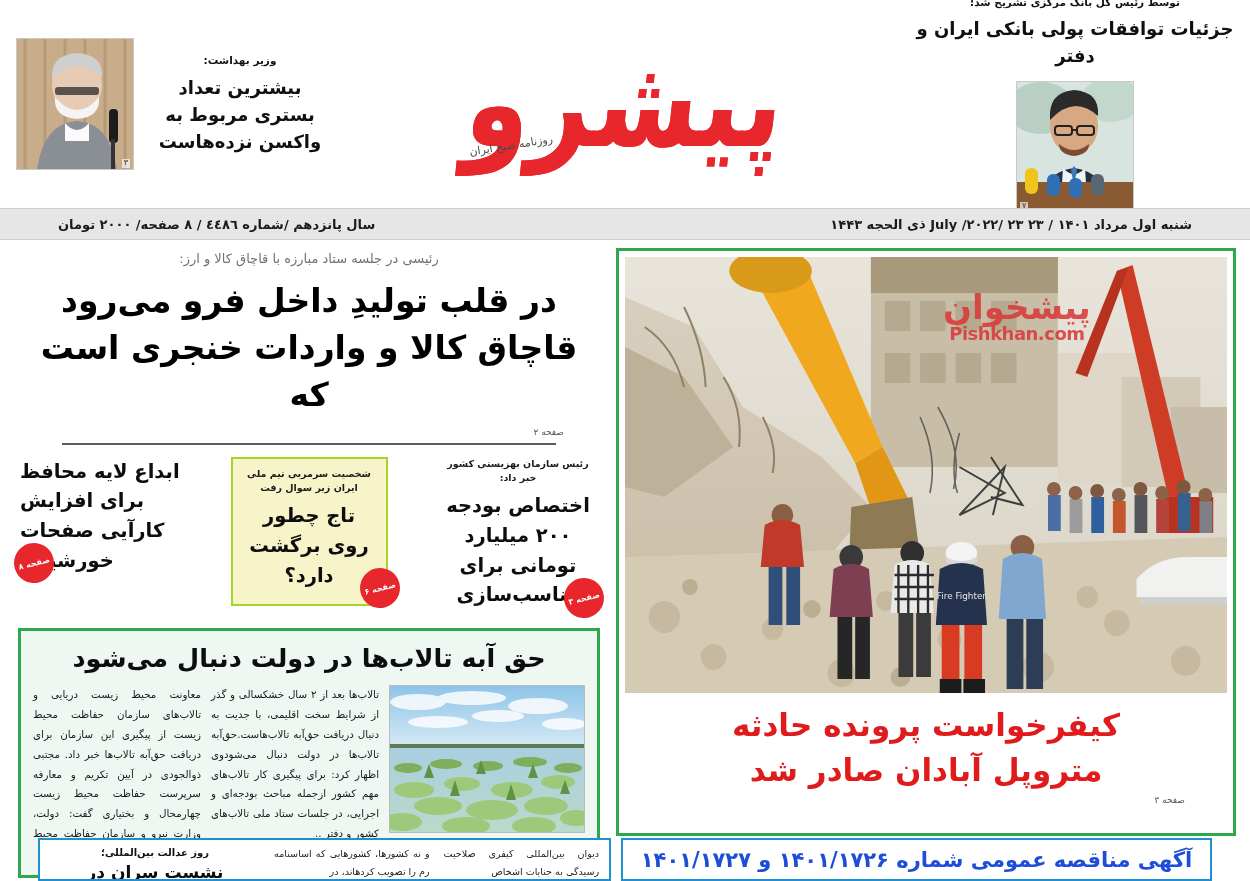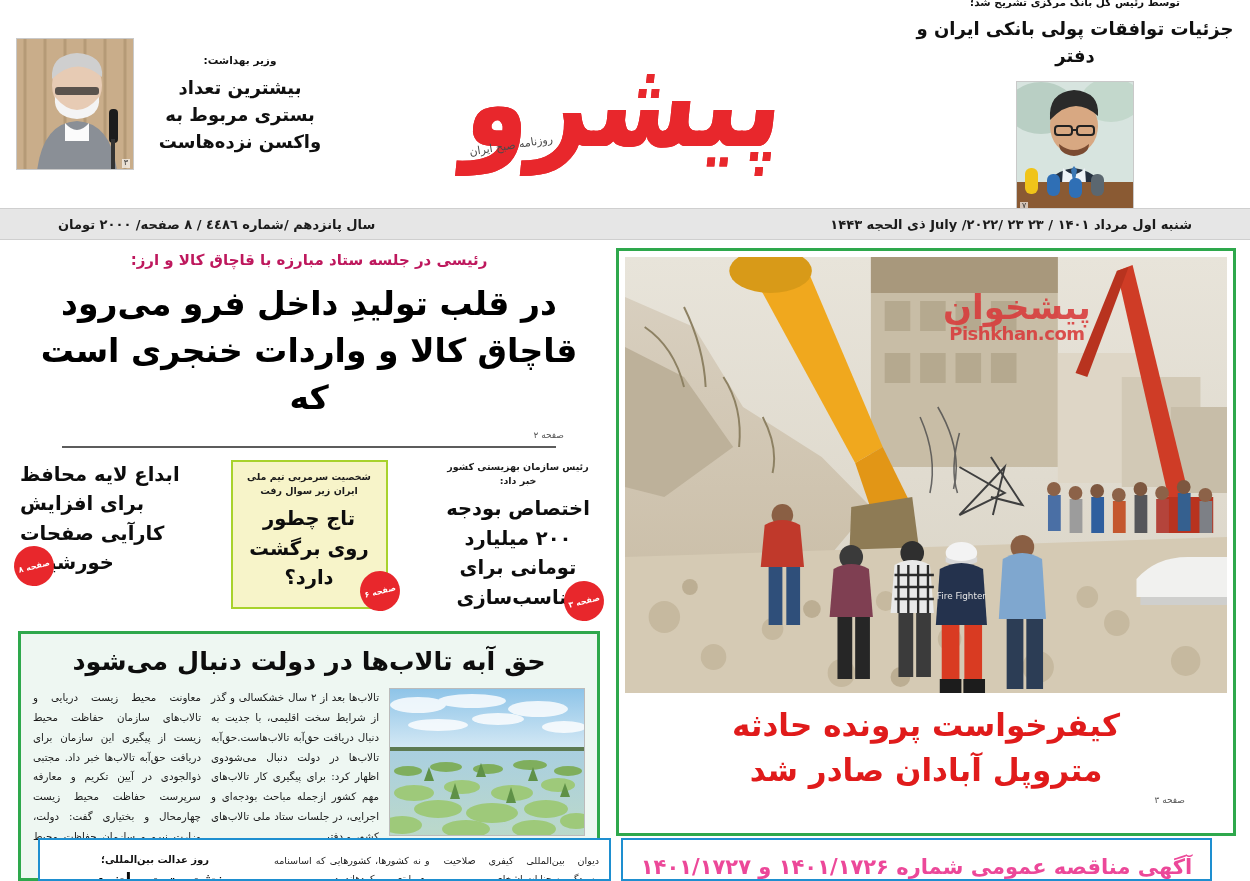--- a/index.html
+++ b/index.html
@@ -76,21 +76,21 @@
   .body-area {
     position: absolute; top: 240px; left: 0; width: 1250px; height: 641px;
     display: flex; flex-direction: row;
   }
   .col-right { width: 640px; padding: 8px 14px 0 6px; position: relative; }
   .col-left  { width: 610px; padding: 8px 6px 0 14px; position: relative; direction: rtl; }
 
   
   .lead { direction: rtl; text-align: center; padding: 2px 18px 0; }
   .lead-kicker {
-    font-size: 15px; font-weight: bold; color: #be185d; margin-bottom: 10px;
+    font-size: 13px; font-weight: normal; color: #737373; margin-bottom: 10px;
     line-height: 1.4;
   }
   .lead-title {
     font-size: 33px; font-weight: bold; color: #000; line-height: 1.42;
     letter-spacing: -1px;
   }
   .lead-page { font-size: 9px; color: #555; margin-top: 8px; text-align: right; padding-right: 22px; }
   .hr-rule { height: 2px; background: #5c5c5c; margin: 6px 48px 12px; }
 
   
@@ -164,29 +164,29 @@
     color: #d93a3a; font-weight: bold; pointer-events: none; opacity: .88; padding-left: 32px;
   }
   .wmark .w1 { font-size: 34px; direction: rtl; line-height: .95; letter-spacing: -3px; }
   .wmark .w2 { font-size: 18px; letter-spacing: -.5px; }
 
   
   .bottom {
     position: absolute; top: 838px; left: 0; width: 1250px; height: 43px;
     display: flex; flex-direction: row; gap: 10px; padding: 0 38px;
   }
-  .bbox { border: 2px solid #1e8fd0; background: #fff; overflow: hidden; padding: 12px 10px 0; }
+  .bbox { border: 2px solid #1e8fd0; background: #fff; overflow: hidden; padding: 5px 10px 0; }
   .bbox.left { width: 578px; direction: rtl; display: flex; flex-direction: row-reverse; gap: 14px; }
   .bbox.right { width: 596px; direction: rtl; text-align: center; }
   .b-kicker { font-size: 10px; font-weight: bold; color: #111; line-height: 1.5; }
   .b-head   { font-size: 17px; font-weight: bold; color: #0d0d0d; line-height: 1.5; letter-spacing: -.5px; }
   .b-col    { flex: 1; }
   .b-col p  { margin: 0; font-size: 9.6px; line-height: 1.85; color: #1a1a1a; text-align: justify; }
   .b-title-red {
-    font-size: 21px; font-weight: bold; color: #ec4899; line-height: 1.5;
+    font-size: 21px; font-weight: bold; color: #1d4ed8; line-height: 1.5;
     letter-spacing: -.5px; white-space: nowrap;
   }
 </style>
 </head>
 <body>
 
 <div class="page">
 
   <div class="masthead">
 

